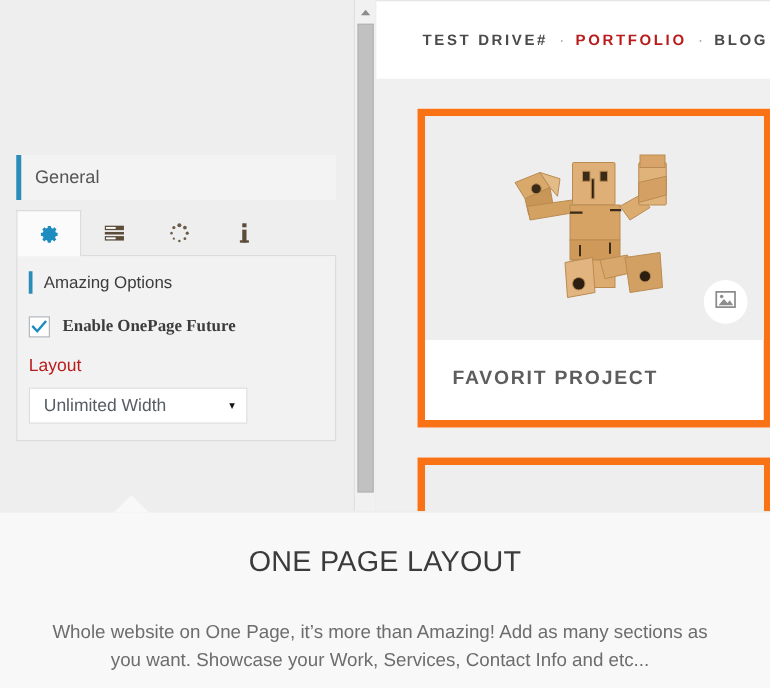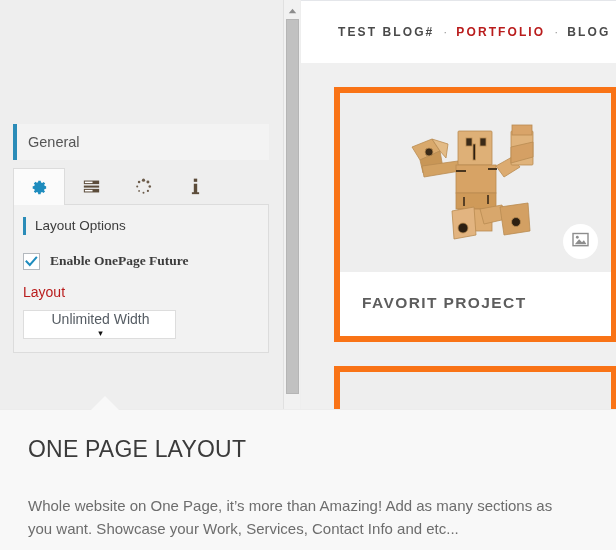--- a/index.html
+++ b/index.html
@@ -151,29 +151,28 @@
     font-weight: bold;
     color: #3c3c3c;
   }
   .field-label {
     margin: 14px 0 0 9px;
     font-size: 14px;
     color: #b91c1c;
   }
   .select-box {
     margin: 10px 0 0 9px;
-    width: 153px; height: 29px;
+    width: 175px; height: 29px;
     background: #fff;
     border: 1px solid #dddddd;
     display: flex;
     align-items: center;
     justify-content: space-between;
     padding: 0 9px 0 11px;
     cursor: pointer;
-    flex-direction: column;
   }
   .select-value {
     font-size: 14px;
     color: #555c63;
   }
   .select-caret {
     font-size: 9px;
     color: #111;
     line-height: 1;
   }
@@ -286,21 +285,21 @@
     border-top: 1px solid #ececec;
   }
   .callout-arrow {
     position: absolute;
     left: 91px; top: -14px;
     width: 0; height: 0;
     border-left: 14px solid transparent;
     border-right: 14px solid transparent;
     border-bottom: 14px solid #f8f8f8;
   }
-  .callout-inner { padding: 26px 28px 0 28px; }
+  .callout-inner { padding: 26px 28px 0 28px; text-align: center; }
   .callout-title {
     font-size: 23px;
     color: #3b3b3b;
     letter-spacing: 0.2px;
     line-height: 1.2;
     font-weight: 400;
   }
   .callout-text {
     margin-top: 30px;
     font-size: 15px;
@@ -364,21 +363,21 @@
             <svg width="9" height="17" viewBox="0 0 8 16">
               <rect x="2.4" y="0.6" width="3.2" height="3" fill="#5c4c3a"></rect>
               <rect x="2.4" y="5.4" width="3.2" height="9.6" fill="#5c4c3a"></rect>
               <rect x="0.6" y="13.4" width="6.8" height="1.8" fill="#5c4c3a"></rect>
             </svg>
           </span>
         </div>
       </div>
 
       <div class="opts-box">
-        <div class="opts-head">Layout Options</div>
+        <div class="opts-head">Amazing Options</div>
 
         <div class="check-row">
           <span class="cbox">
             <span>
               <svg width="13" height="11" viewBox="0 0 13 11">
                 <polyline points="1.5,5.5 4.8,9 11.2,1.6" fill="none" stroke="#1e8cbe" stroke-width="2" stroke-linecap="square"></polyline>
               </svg>
             </span>
           </span>
           <span class="check-label">Enable OnePage Future</span>
@@ -402,21 +401,21 @@
           </svg>
         </span>
       </div>
       <div class="sb-thumb"></div>
     </div>
   </div>
 
   <div id="preview">
 
     <div class="site-header">
-      <span class="nav-item">TEST BLOG#</span>
+      <span class="nav-item">TEST DRIVE#</span>
       <span class="nav-sep">·</span>
       <span class="nav-item accent">PORTFOLIO</span>
       <span class="nav-sep">·</span>
       <span class="nav-item">BLOG</span>
     </div>
 
     <div class="cards">
 
       <div class="card">
         <div class="card-media">

